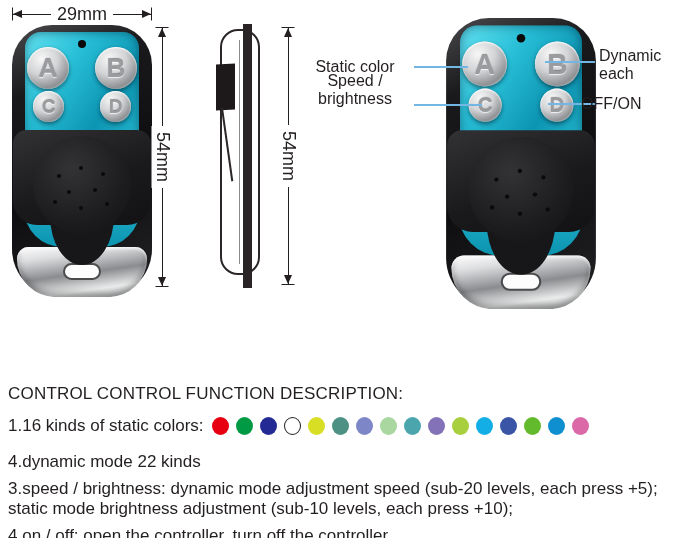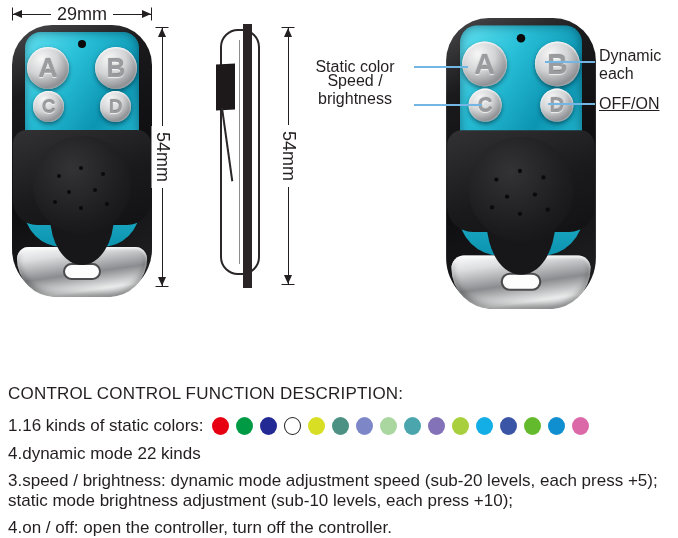--- a/index.html
+++ b/index.html
@@ -81,21 +81,21 @@
 
   
   .callout-line { position:absolute; height:2px; background:#74b6e3; }
   .anno { position:absolute; font-size:16px; line-height:18px; color:#231f20; }
   .anno.ra { text-align:center; }
 
   
   .desc { position:absolute; left:8px; top:384px; width:664px; }
   .desc-title { font-size:17px; margin-bottom:12px; letter-spacing:.2px; }
   .desc-item { font-size:17px; line-height:20px; margin-bottom:7px; }
-  .desc-item.colors-row { display:flex; align-items:center; flex-wrap:nowrap; margin-bottom:8px; }
+  .desc-item.colors-row { display:flex; align-items:center; flex-wrap:nowrap; margin-bottom:16px; }
   .swatches { display:inline-flex; align-items:center; margin-left:8px; }
   .swatch { width:17px; height:18px; border-radius:50%; margin-right:7px; flex:0 0 auto; }
   .swatch.swatch-white { border:1.5px solid #231f20; }
 </style>
 </head>
 <body>
 
 <div class="stage">
 
   <div class="hdim" style="left:12px; top:4px; width:140px;padding-left:12px;">
@@ -174,21 +174,21 @@
   <div class="anno ra" style="left:300px; top:58px; width:110px;">Static color</div>
   <div class="callout-line" style="left:414px; top:66px; width:54px;"></div>
 
   <div class="anno ra" style="left:300px; top:72px; width:110px;">Speed / brightness</div>
   <div class="callout-line" style="left:414px; top:104px; width:68px;"></div>
 
   <div class="callout-line" style="left:545px; top:61px; width:50px;"></div>
   <div class="anno" style="left:599px; top:47px; width:76px;">Dynamic each</div>
 
   <div class="callout-line" style="left:548px; top:103px; width:47px;"></div>
-  <div class="anno" style="left:599px; top:95px; width:78px;text-decoration:underline;">OFF/ON</div>
+  <div class="anno" style="left:581px; top:95px; width:78px;">OFF/ON</div>
 
   <div class="desc">
     <div class="desc-title">CONTROL CONTROL FUNCTION DESCRIPTION:</div>
 
     <div class="desc-item colors-row">
       <span>1.16 kinds of static colors:</span>
       <span class="swatches">
           <span class="swatch" style="background: rgb(230, 0, 18);"></span>
           <span class="swatch" style="background: rgb(0, 154, 68);"></span>
           <span class="swatch" style="background: rgb(35, 42, 147);"></span>

